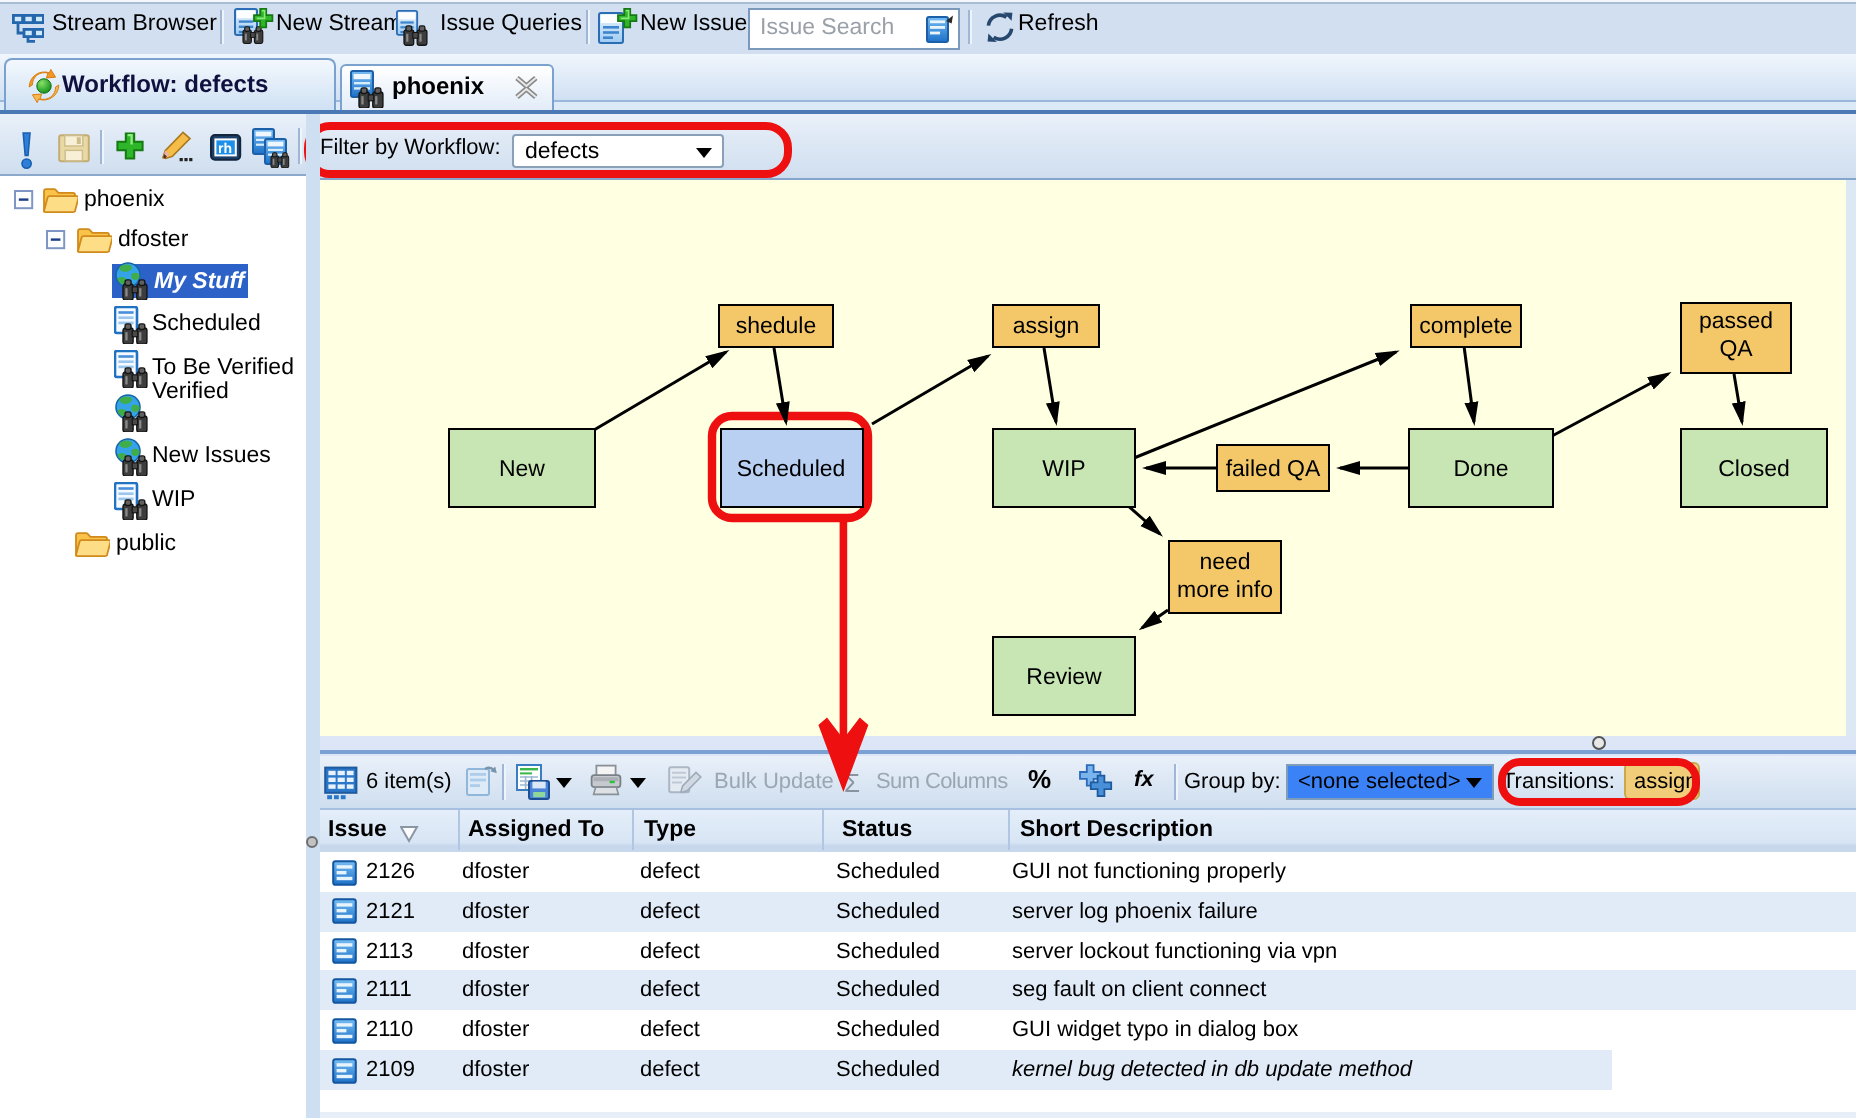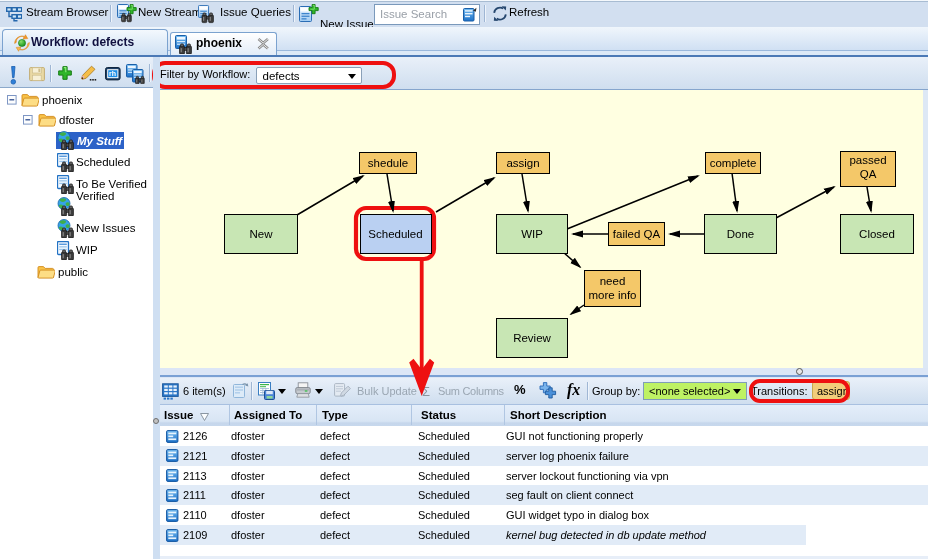--- a/index.html
+++ b/index.html
@@ -28,21 +28,21 @@
     </svg>
   <div class="txt" style="left:138px;top:4px;">New Stream</div>
   <svg class="abs" style="left:198px;top:5px;" width="20" height="19">
       <use href="#ic-issuequeries"></use>
     </svg>
   <div class="txt" style="left:220px;top:4px;">Issue Queries</div>
   <div class="sep" style="left:293px;top:5px;height:17px;"></div>
   <svg class="abs" style="left:299px;top:4px;" width="20" height="20">
       <use href="#ic-newissue"></use>
     </svg>
-  <div class="txt" style="left:320px;top:16px;">New Issue</div>
+  <div class="txt" style="left:320px;top:4px;">New Issue</div>
   <div class="abs" style="left:374px;top:4px;width:106px;height:21px;background:#fff;border:1px solid #7a99bb;box-sizing:border-box;">
     <div class="txt" style="left:5px;top:1px;color:#9aa0a8;">Issue Search</div>
     <svg class="abs" style="left:88px;top:2px;" width="15" height="15">
         <use href="#ic-docsearch"></use>
       </svg>
   </div>
   <div class="sep" style="left:484px;top:5px;height:17px;"></div>
   <svg class="abs" style="left:492px;top:6px;" width="16" height="16">
       <use href="#ic-refresh"></use>
     </svg>
@@ -242,24 +242,24 @@
   <svg class="abs" style="left:334px;top:382px;" width="17" height="17">
       <use href="#ic-bulk"></use>
     </svg>
   <div class="txt" style="left:357px;top:383px;color:#9aa6b2;font-size:11px;">Bulk Update</div>
   <div class="txt" style="left:422px;top:384px;color:#8a949e;font-size:13px;">Σ</div>
   <div class="txt" style="left:438px;top:383px;color:#9aa6b2;font-size:11px;letter-spacing:-0.3px;">Sum Columns</div>
   <div class="txt" style="left:514px;top:382px;font-weight:bold;font-size:13px;">%</div>
   <svg class="abs" style="left:539px;top:382px;" width="18" height="17">
       <use href="#ic-plusstack"></use>
     </svg>
-  <div class="txt" style="left:567px;top:382px;font-style:italic;font-weight:bold;font-size:16px;font-family:Liberation Serif, serif;">fx</div>
+  <div class="txt" style="left:567px;top:382px;font-style:italic;font-weight:bold;font-size:11px;font-family:Liberation Sans, sans-serif;">fx</div>
   <div class="sep" style="left:587px;top:382px;height:18px;"></div>
   <div class="txt" style="left:592px;top:383px;font-size:11px;">Group by:</div>
-  <div class="abs" style="left:643px;top:382px;width:104px;height:18px;background:#bef264;border:1px solid #7f9db9;box-sizing:border-box;">
+  <div class="abs" style="left:643px;top:382px;width:104px;height:18px;background:#3b82f6;border:1px solid #7f9db9;box-sizing:border-box;">
     <div class="txt" style="left:5px;top:0px;font-size:11px;">&lt;none selected&gt;</div>
     <div class="caret" style="right:5px;top:6px;"></div>
   </div>
   <div class="txt" style="left:751px;top:383px;font-size:11px;">Transitions:</div>
   <div class="abs" style="left:812px;top:381px;width:38px;height:19px;background:#f2cd79;border:1px solid #c9a94e;border-radius:3px;box-sizing:border-box;">
     <div class="txt" style="left:4px;top:0.5px;font-size:11px;">assign</div>
   </div>
   <div class="abs" style="left:749px;top:378.5px;width:101px;height:24.5px;border:4px solid #ee1010;border-radius:11px;box-sizing:border-box;"></div>
 
   <div class="abs" style="left:160px;top:404px;width:768px;height:38px;background:linear-gradient(#e4eefa 0%,#d8e5f4 45%,#c6d7ec 50%,#cfdff0 100%);border-top:1px solid #a8c0e0;border-bottom:1px solid #9fb7d8;box-sizing:border-box;">

